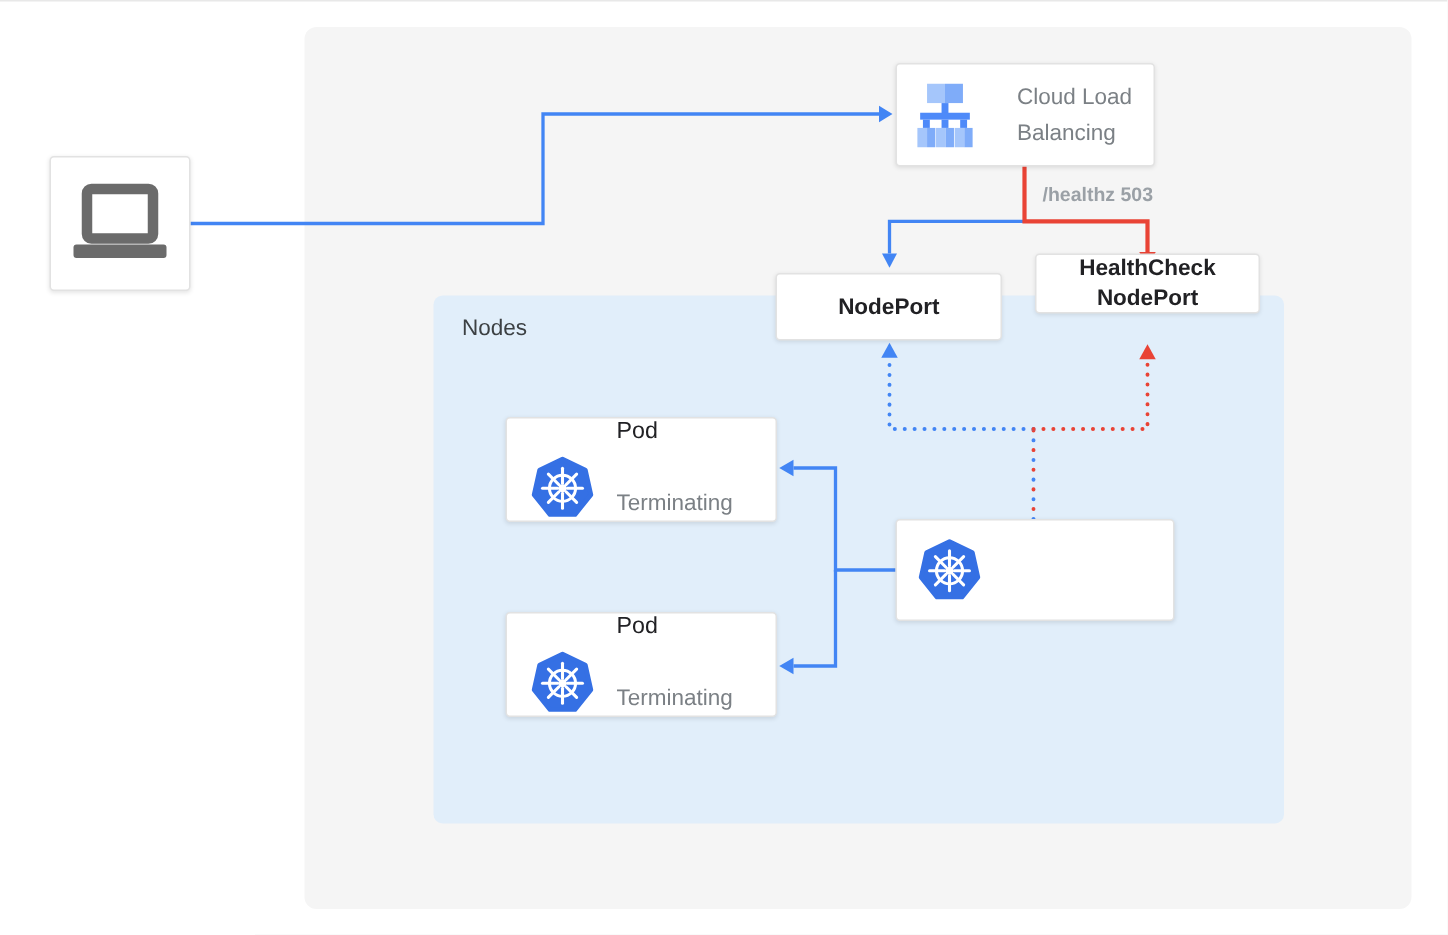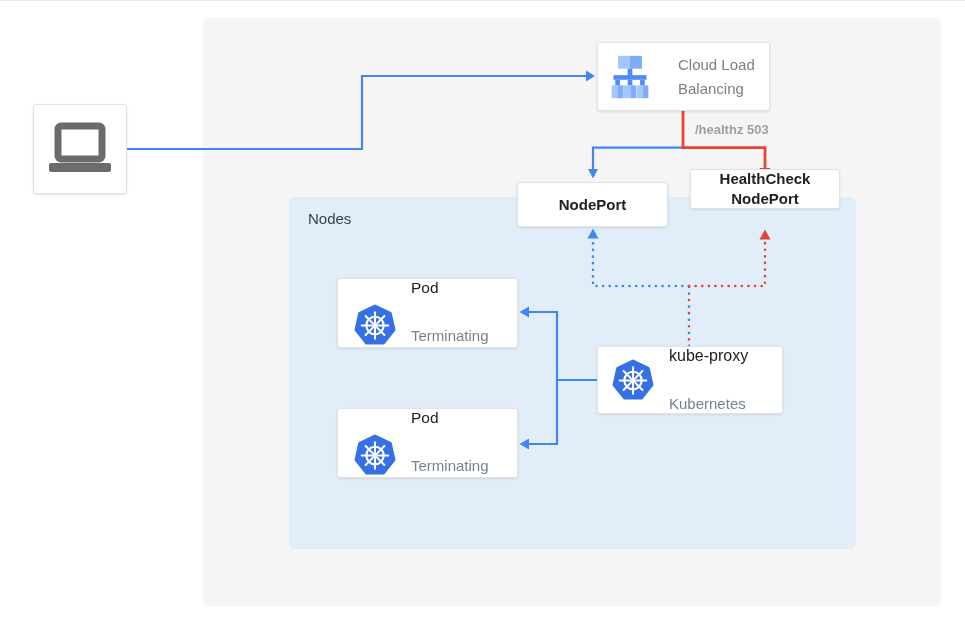--- a/index.html
+++ b/index.html
@@ -189,19 +189,15 @@
           <line x1="0" y1="3.2" x2="0" y2="13"></line>
         <line x1="-3.2" y1="0" x2="-13" y2="0"></line>
           <line x1="3.2" y1="0" x2="13" y2="0"></line>
         <line x1="2.3" y1="-2.3" x2="9.2" y2="-9.2"></line>
           <line x1="-2.3" y1="2.3" x2="-9.2" y2="9.2"></line>
         <line x1="-2.3" y1="-2.3" x2="-9.2" y2="-9.2"></line>
           <line x1="2.3" y1="2.3" x2="9.2" y2="9.2"></line>
       </g>
       <circle cx="0" cy="0" r="2.6" fill="#ffffff"></circle>
     </svg>
-    <div>
-      <div class="title">kube-proxy</div>
-      <div class="subtitle">Kubernetes</div>
-    </div>
   </div>
 
 </div>
 
 </body></html>

